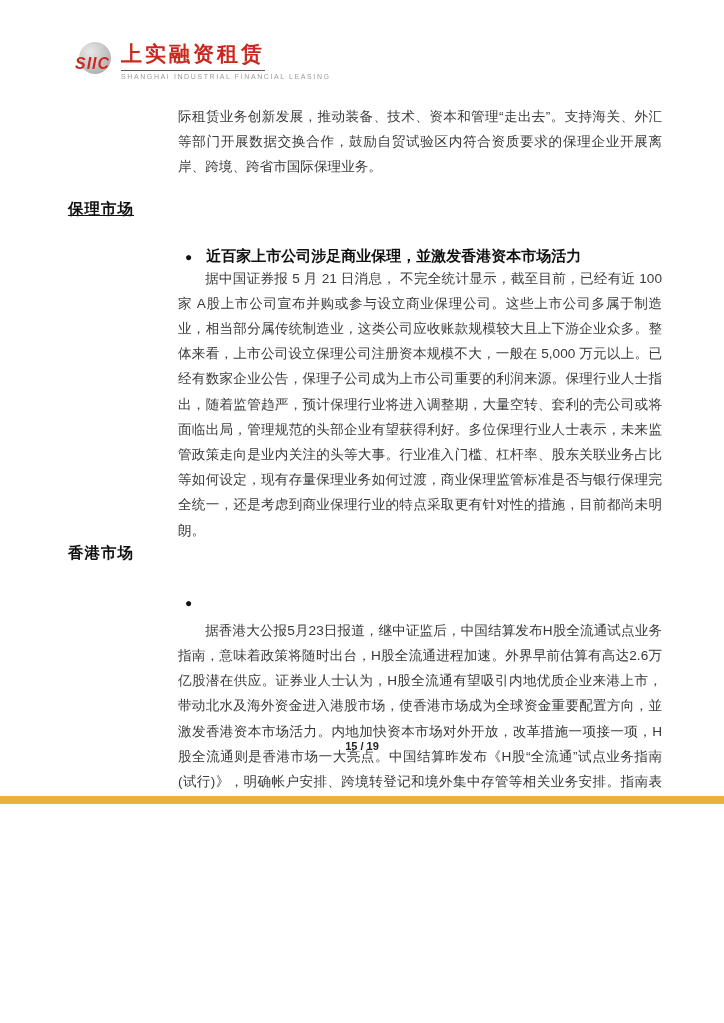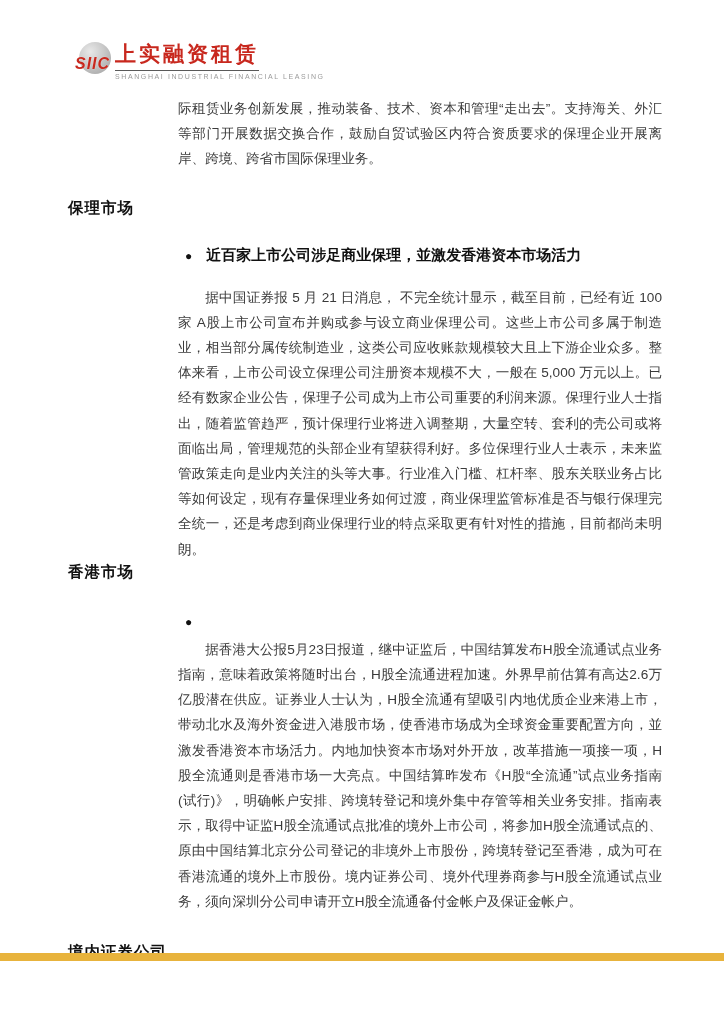--- a/index.html
+++ b/index.html
@@ -1,20 +1,20 @@
 <!DOCTYPE html>
 <html><head>
 <meta charset="utf-8">
 <style>
   * { margin: 0; padding: 0; box-sizing: border-box; }
   html, body { background: #ffffff; }
   .page {
     position: relative;
     width: 724px;
-    height: 961px;
+    height: 804px;
     margin: 0 auto;
     background: #ffffff;
     font-family: "Liberation Sans", "DejaVu Sans", sans-serif;
     color: #3a3a3a;
     overflow: hidden;
   }
   
   .header {
     position: absolute;
     top: 40px;
@@ -39,21 +39,21 @@
     position: absolute;
     left: 0;
     top: 13px;
     font-style: italic;
     font-weight: bold;
     font-size: 16px;
     letter-spacing: 1px;
     color: #c8281e;
     text-shadow: 0 0 1px rgba(255,255,255,0.8);
   }
-  .logo-names { margin-left: 2px; }
+  .logo-names { margin-left: 8px; }
   .logo-cn {
     font-size: 21px;
     font-weight: bold;
     color: #c8281e;
     letter-spacing: 3px;
     padding-bottom: 2px;
     border-bottom: 1px solid #5a5a5a;
     display: inline-block;
   }
   .logo-en {
@@ -91,24 +91,24 @@
     font-size: 15px;
     font-weight: bold;
     color: #111111;
   }
   .bullet {
     font-size: 12px;
     margin-right: 14px;
     color: #111111;
   }
   
-  .mt-intro    { margin-top: 0; }
-  .mt-sec1     { margin-top: 26px; }
+  .mt-intro    { margin-top: 8px; }
+  .mt-sec1     { margin-top: 19px; text-decoration: underline; }
   .mt-head1    { margin-top: 27px; }
-  .mt-body1    { margin-top: 20px; }
+  .mt-body1    { }
   .mt-sec2     { }
   .mt-head2    { margin-top: 32px; }
   .mt-body2    { margin-top: 8px; }
   .mt-sec3     { margin-top: 28px; }
   
   .page-number {
     position: absolute;
     bottom: 52px;
     left: 0;
     width: 100%;
@@ -155,15 +155,16 @@
     <div class="section-title mt-sec2">香港市场</div>
     <div class="headline-row mt-head2">
       <span class="bullet">●</span>
     </div>
     <p class="para indent mt-body2">据香港大公报5月23日报道，继中证监后，中国结算发布H股全流通试点业务指南，意味着政策将随时出台，H股全流通进程加速。外界早前估算有高达2.6万亿股潜在供应。证券业人士认为，H股全流通有望吸引内地优质企业来港上市，带动北水及海外资金进入港股市场，使香港市场成为全球资金重要配置方向，並激发香港资本市场活力。内地加快资本市场对外开放，改革措施一项接一项，H股全流通则是香港市场一大亮点。中国结算昨发布《H股“全流通”试点业务指南(试行)》，明确帐户安排、跨境转登记和境外集中存管等相关业务安排。指南表示，取得中证监H股全流通试点批准的境外上市公司，将参加H股全流通试点的、原由中国结算北京分公司登记的非境外上市股份，跨境转登记至香港，成为可在香港流通的境外上市股份。境内证券公司、境外代理券商参与H股全流通试点业务，须向深圳分公司申请开立H股全流通备付金帐户及保证金帐户。</p>
 
     <div class="section-title mt-sec3">境内证券公司</div>
 
   </div>
 
+  <div class="page-number">15 / 19</div>
   <div class="bottom-bar" style="background: rgb(232, 179, 60);"></div>
 
 </div>
 
 </body></html>

